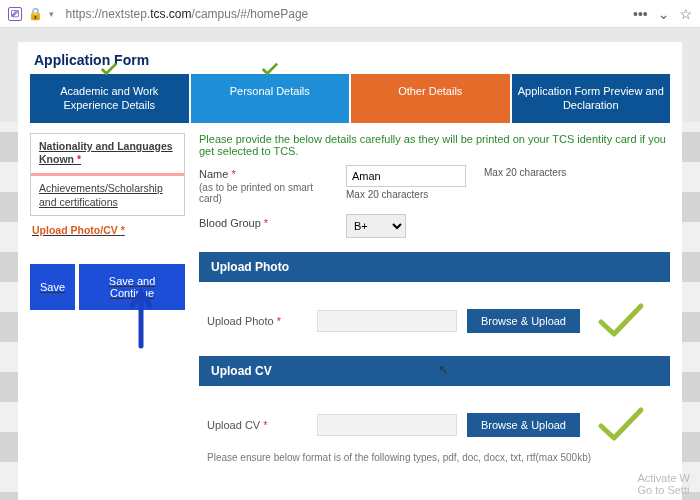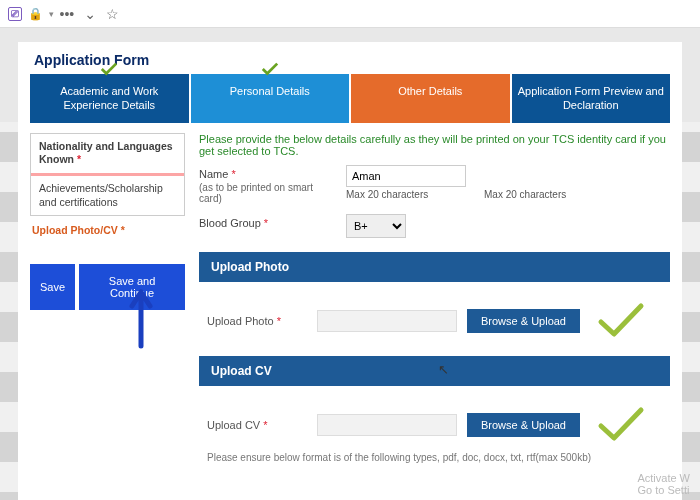--- a/index.html
+++ b/index.html
@@ -17,39 +17,39 @@
   .wm-stripe { position:absolute; width:40px; height:400px; background: repeating-linear-gradient(0deg,#d4d4d4,#d4d4d4 30px,#f0f0f0 30px,#f0f0f0 60px); }
   .app-title { font-weight: bold; color: #0a2a66; font-size: 14px; margin: 2px 0 6px 4px; }
   .tabs { display: flex; gap: 2px; }
   .tab { flex: 1; color: #fff; text-align: center; padding: 10px 4px; font-size: 11px; line-height: 1.3; cursor: pointer; position: relative; }
   .tab.blue { background: #1e8fd6; }
   .tab.dkblue { background: #0b5394; }
   .tab.orange { background: #e56b2b; }
   .green-tick { position: absolute; top: -12px; left: 50%; transform: translateX(-50%); color: #6aa321; }
   .green-tick svg { width: 18px; height: 14px; stroke: #6aa321; stroke-width: 3; fill: none; }
   .content { display: flex; gap: 14px; margin-top: 10px; }
-  .sidebar { width: 155px; }
+  .sidebar { width: 155px; text-decoration: underline; }
   .side-box { border: 1px solid #ccc; background: #fff; margin-bottom: 2px; }
   .side-item { padding: 6px 8px; font-size: 10.5px; color: #404040; border-top: 3px solid #fca5a5; line-height: 1.3; }
   .side-item:first-child { border-top: none; font-weight: bold; }
   .side-item.bold { font-weight: bold; }
   .side-item .req { color: #d23; }
   .side-upload { padding: 6px 2px 10px; font-size: 10.5px; font-weight: bold; }
   .side-upload a { color: #d85b1e; text-decoration: none; }
   .btn-row { display: flex; gap: 4px; margin-top: 18px; }
   .btn-row button { background: #1d4ed8; color: #fff; border: none; padding: 11px 10px; font-size: 11px; cursor: pointer; text-align: center; }
   .arrow-annot { position: absolute; left: 108px; top: 244px; color: #1a3fbf; }
   .arrow-annot svg { width: 30px; height: 65px; }
   .main { flex: 1; }
   .instruction { color: #2a8a2a; font-size: 11px; margin-bottom: 8px; }
   .form-row { display: flex; align-items: flex-start; gap: 12px; margin-bottom: 10px; }
   .flabel { width: 135px; font-size: 11px; color: #444; padding-top: 3px; }
   .flabel .req { color: #d23; }
   .flabel .sub { color: #666; font-size: 10px; display: block; margin-top: 2px; }
-  .fld { display: flex; gap: 18px; align-items: flex-end; }
+  .fld { display: flex; gap: 18px; }
   .fld-col input[type=text] { width: 120px; padding: 3px 5px; border: 1px solid #ccc; font-size: 11px; height: 22px; }
   .hint { font-size: 10px; color: #555; margin-top: 2px; }
   select.bg { width: 60px; padding: 3px; border: 1px solid #ccc; height: 24px; font-size: 11px; }
   .section-banner { background: #1e5a96; color: #fff; font-weight: bold; padding: 8px 12px; font-size: 12px; margin: 14px 0 18px; }
   .upload-row { display: flex; align-items: center; gap: 10px; padding: 0 8px; }
   .upload-row .ulabel { width: 100px; font-size: 11px; color: #555; }
   .upload-row .ulabel .req { color: #d23; }
   .file-box { width: 140px; height: 22px; background: #f2f2f2; border: 1px solid #ddd; }
   .browse-btn { background: #1e5a96; color: #fff; border: none; padding: 6px 14px; font-size: 11px; cursor: pointer; text-align: center; }
   .big-tick { color: #9bbf3b; margin-left: 6px; }
@@ -58,20 +58,23 @@
   .file-hint { font-size: 10px; color: #777; margin: 6px 0 0 8px; }
   .activate { position: absolute; right: -8px; bottom: 4px; color: #bbb; font-size: 11px; text-align:left; }
 </style>
 </head>
 <body>
 
 <div class="browser-bar">
   <span class="shield">⎚</span>
   <span class="lock">🔒</span>
   <span style="font-size:9px;color:#888;">▾</span>
+  <div class="url-box">
+    <span>https://nextstep.</span><span class="host">tcs.com</span><span>/campus/#/homePage</span>
+  </div>
   <div class="browser-right">
     <span>•••</span>
     <span>⌄</span>
     <span>☆</span>
   </div>
 </div>
 
 <div class="page-wrap">
   <div class="watermark-left">
       <div class="wm-stripe"></div>

